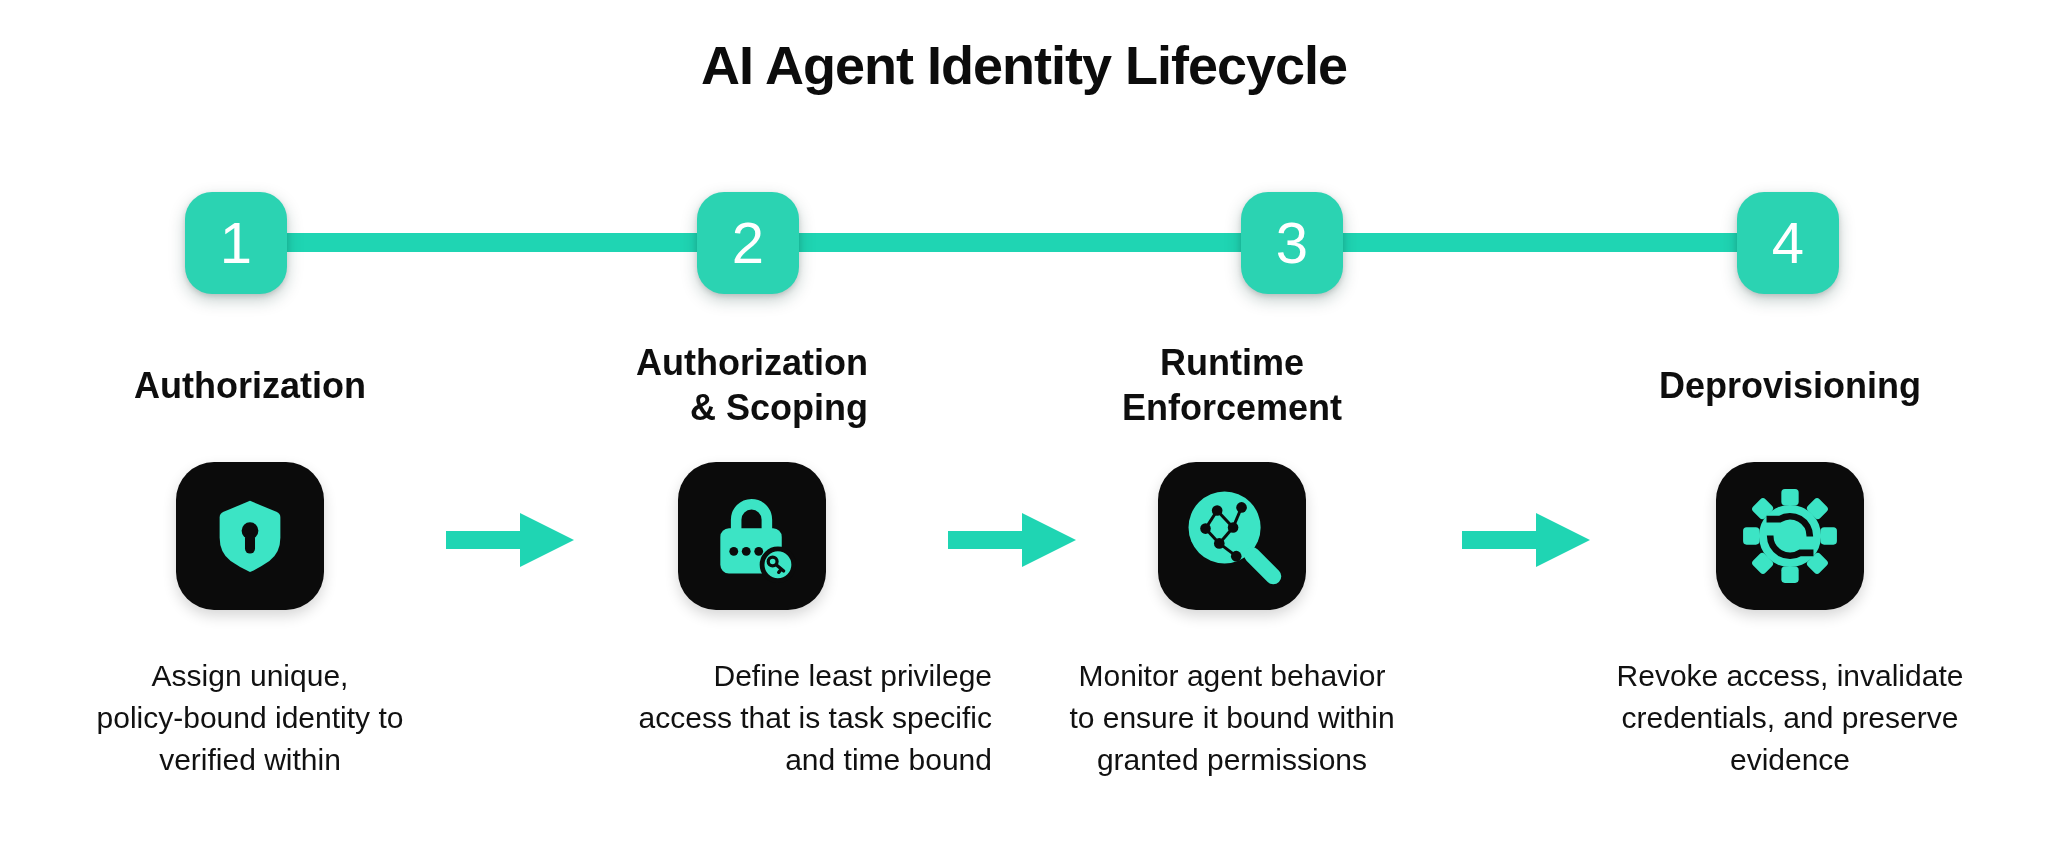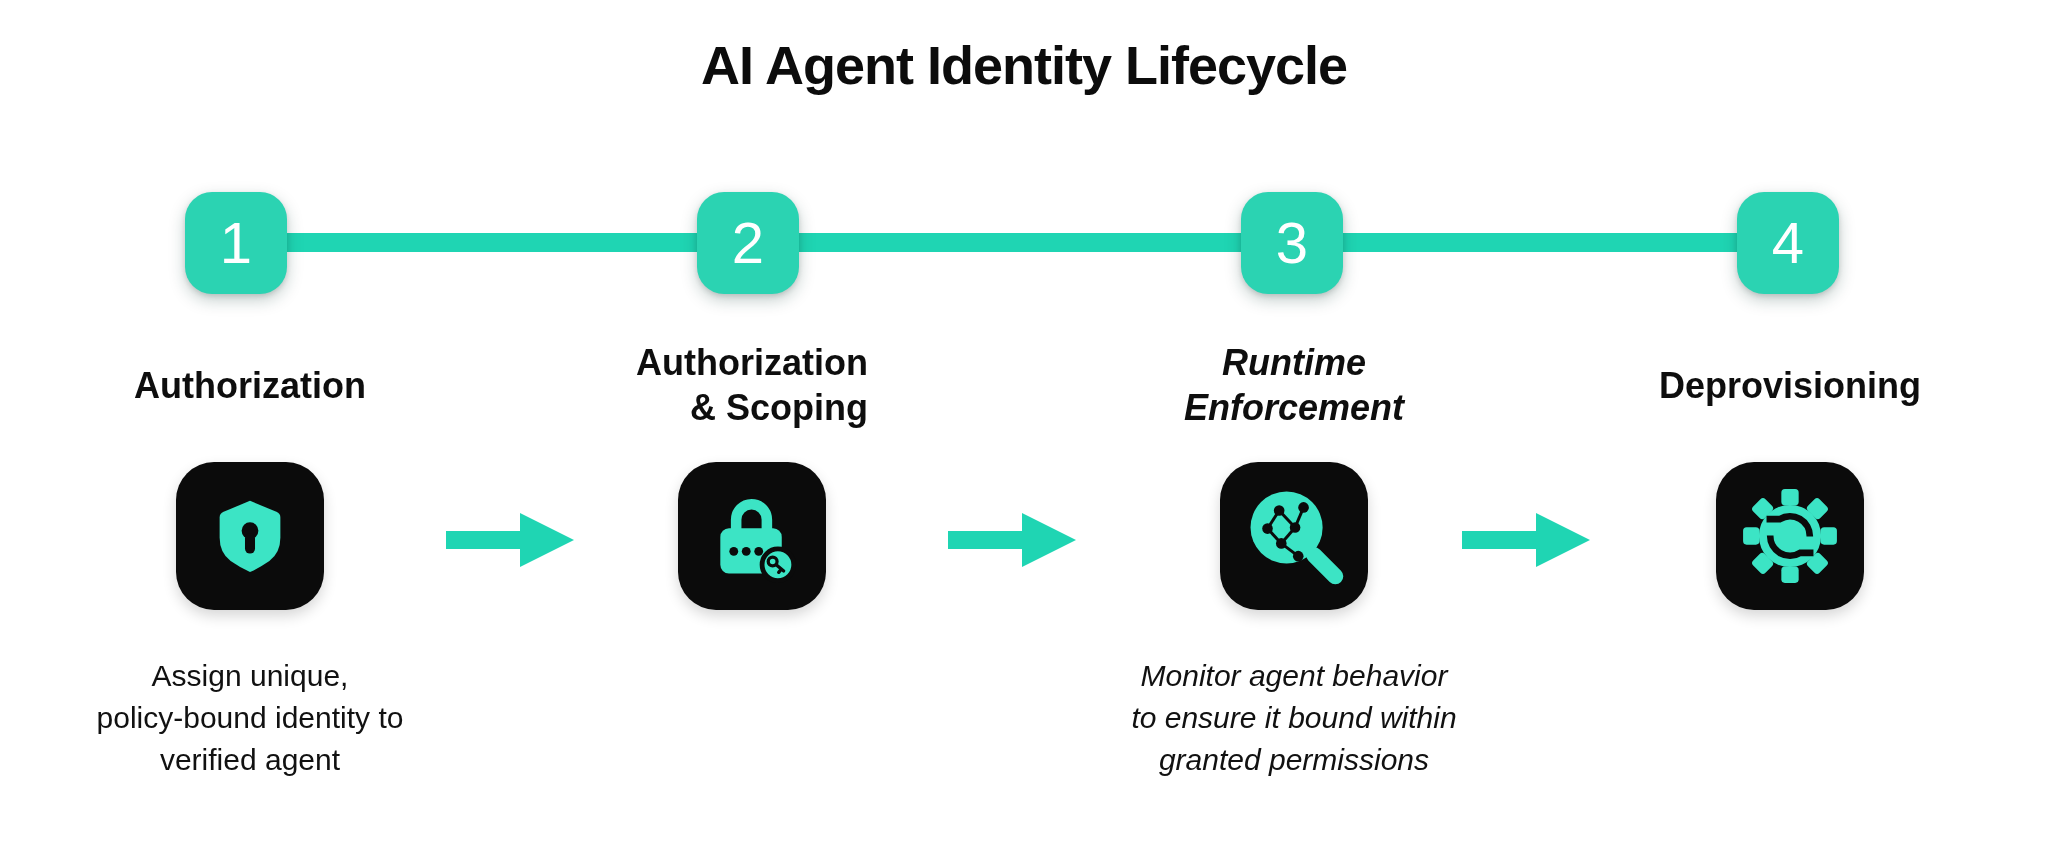--- a/index.html
+++ b/index.html
@@ -39,21 +39,21 @@
     box-shadow:0 6px 16px rgba(15,60,52,.25),0 2px 5px rgba(0,0,0,.12);
   }
   .step-badge span{
     color:#fff;font-size:58px;font-weight:400;line-height:1;
   }
   .badge-1{left:185px;} .badge-2{left:697px;} .badge-3{left:1241px;} .badge-4{left:1737px;}
   
   .stage{
     position:absolute;top:338px;width:480px;text-align:center;
   }
-  .stage-1{left:10px;} .stage-2{left:512px;text-align:right;} .stage-3{left:1054px;font-style:italic;} .stage-4{left:1550px;}
+  .stage-1{left:10px;} .stage-2{left:512px;text-align:right;} .stage-3{left:992px;} .stage-4{left:1550px;}
   .stage-title{
     height:94px;display:flex;align-items:center;justify-content:center;
     font-size:36px;font-weight:700;line-height:45px;
     white-space:pre-line;color:#0e0e0e;
   }
   .icon-tile{
     width:148px;height:148px;margin:30px auto 0;
     border-radius:38px;background:var(--icon-tile-black);
     display:flex;align-items:center;justify-content:center;
     box-shadow:0 6px 14px rgba(0,0,0,.16);
@@ -95,38 +95,41 @@
     <div class="stage-title">Authorization</div>
     <div class="icon-tile">
       <svg width="88" height="88" viewBox="0 0 100 100">
         <path fill="var(--icon-glyph-teal)" d="M50 10 L80 22.5 Q84.5 24.4 84.5 29 L84.5 52 Q84.5 69 72 78.5 Q62 85.5 50 91 Q38 85.5 28 78.5 Q15.5 69 15.5 52 L15.5 29 Q15.5 24.4 20 22.5 Z"></path>
         <circle cx="50" cy="44" r="9.5" fill="var(--icon-tile-black)"></circle>
         <rect x="44.3" y="47" width="11.4" height="23" rx="5.7" fill="var(--icon-tile-black)"></rect>
       </svg>
     </div>
     <div class="stage-desc">Assign unique,
 policy-bound identity to
-verified agent</div>
+verified within</div>
   </div>
 
   <div class="stage stage-2">
     <div class="stage-title">Authorization
 &amp; Scoping</div>
     <div class="icon-tile">
       <svg width="96" height="96" viewBox="0 0 100 100">
         <path d="M33.5 46 V33 a16 16 0 0 1 32 0 V46" fill="none" stroke="var(--icon-glyph-teal)" stroke-width="11"></path>
         <rect x="17" y="42" width="64" height="47" rx="9" fill="var(--icon-glyph-teal)"></rect>
         <circle cx="31" cy="66" r="4.6" fill="var(--icon-tile-black)"></circle>
         <circle cx="44" cy="66" r="4.6" fill="var(--icon-tile-black)"></circle>
         <circle cx="57" cy="66" r="4.6" fill="var(--icon-tile-black)"></circle>
         <circle cx="77" cy="80" r="16.5" fill="var(--icon-glyph-teal)" stroke="var(--icon-tile-black)" stroke-width="5"></circle>
         <circle cx="71.5" cy="76.5" r="4.6" fill="none" stroke="var(--icon-tile-black)" stroke-width="3.4"></circle>
         <path d="M75.2 80 L83 86.5 M80.6 84.4 L77.8 87.9" fill="none" stroke="var(--icon-tile-black)" stroke-width="3.4" stroke-linecap="round"></path>
       </svg>
     </div>
+    <div class="stage-desc">Define least privilege
+access that is task specific
+and time bound</div>
   </div>
 
   <div class="stage stage-3">
     <div class="stage-title">Runtime
 Enforcement</div>
     <div class="icon-tile">
       <svg width="106" height="106" viewBox="0 0 100 100">
         <circle cx="43" cy="42" r="34" fill="var(--icon-glyph-teal)"></circle>
         <line x1="69" y1="68" x2="89" y2="88" stroke="var(--icon-glyph-teal)" stroke-width="15" stroke-linecap="round"></line>
         <g stroke="var(--icon-tile-black)" stroke-width="2.8">
@@ -166,20 +169,23 @@
           <rect x="41.5" y="4" width="17" height="16" rx="3.5" transform="rotate(225 50 50)"></rect>
           <rect x="41.5" y="4" width="17" height="16" rx="3.5" transform="rotate(270 50 50)"></rect>
           <rect x="41.5" y="4" width="17" height="16" rx="3.5" transform="rotate(315 50 50)"></rect>
         </g>
         <g fill="none" stroke="var(--icon-tile-black)" stroke-width="6.5">
           <path d="M27 33.5 L40 33.5 A19.4 19.4 0 0 1 69.4 50.5"></path>
           <path d="M73 66.5 L60 66.5 A19.4 19.4 0 0 1 30.6 49.5"></path>
         </g>
       </svg>
     </div>
+    <div class="stage-desc">Revoke access, invalidate
+credentials, and preserve
+evidence</div>
   </div>
 
   <svg class="flow-arrow arrow-1" viewBox="0 0 128 64">
     <polygon fill="var(--accent-teal)" points="0,23 74,23 74,5 128,32 74,59 74,41 0,41"></polygon>
   </svg>
   <svg class="flow-arrow arrow-2" viewBox="0 0 128 64">
     <polygon fill="var(--accent-teal)" points="0,23 74,23 74,5 128,32 74,59 74,41 0,41"></polygon>
   </svg>
   <svg class="flow-arrow arrow-3" viewBox="0 0 128 64">
     <polygon fill="var(--accent-teal)" points="0,23 74,23 74,5 128,32 74,59 74,41 0,41"></polygon>

